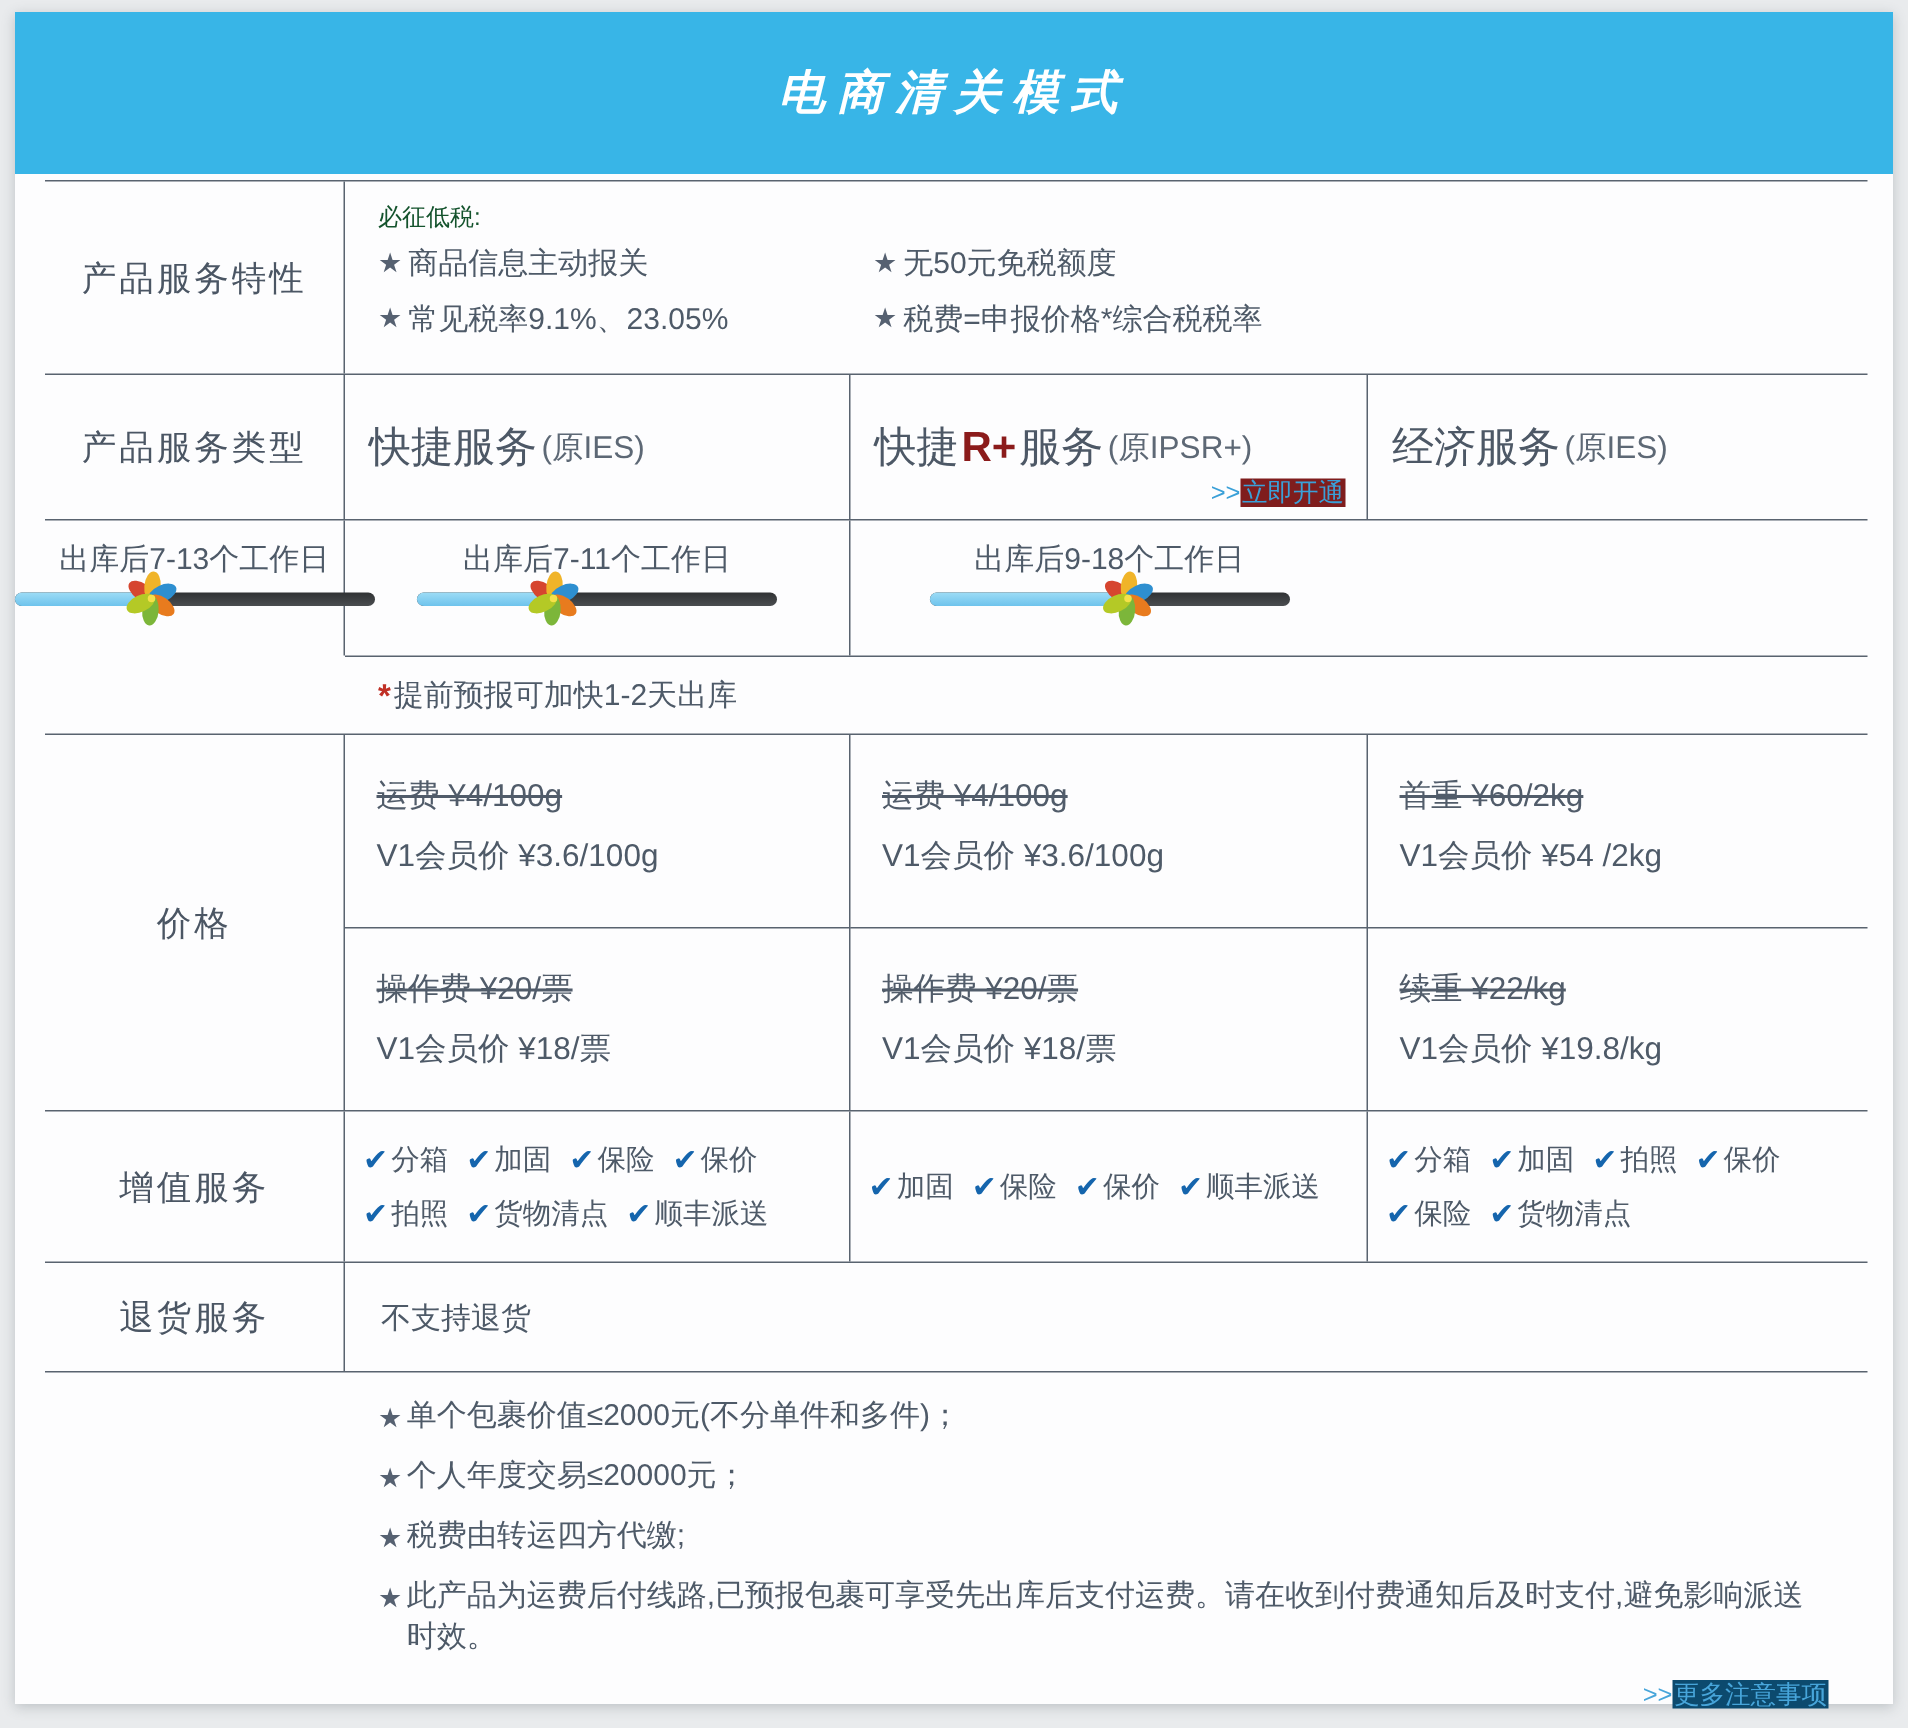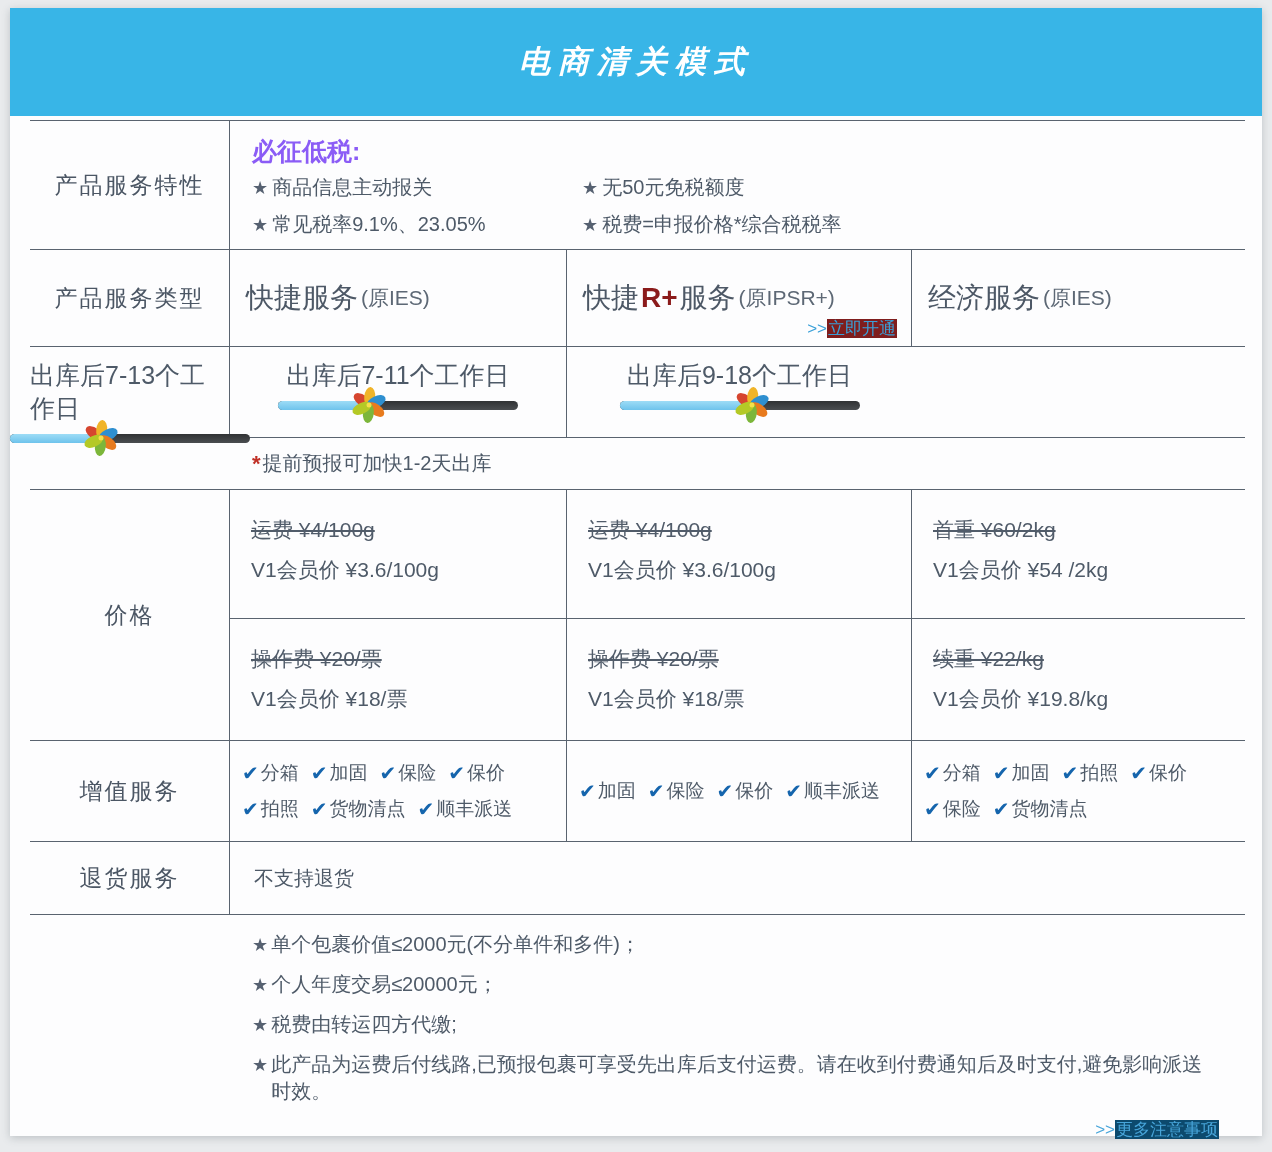--- a/index.html
+++ b/index.html
@@ -36,40 +36,40 @@
     display:flex; align-items:center; justify-content:center;
     font-size:23px; color:#4b5664; letter-spacing:2px;
     border-right:1px solid #59636f;
     text-align:right;
   }
   .br { border-right:1px solid #59636f; }
   .bt { border-top:1px solid #59636f; }
   
   .row-features { grid-template-rows:128px; }
   .features-content { grid-column:2/5; padding:14px 0 0 22px; font-size:20px; }
-  .feat-heading { font-weight:bold; color:#8b5cf6; font-size:25px; margin-bottom:6px; }
+  .feat-heading { font-weight:normal; color:#14532d; font-size:16px; margin-bottom:6px; }
   .feat-cols { display:flex; }
   .feat-col-left { width:330px; }
   .feat-item { margin-bottom:10px; display:flex; align-items:center; gap:4px; }
   .star { color:#566171; font-size:18px; }
   
   .row-types { grid-template-rows:96px; }
   .svc { position:relative; display:flex; align-items:center; padding-left:16px; font-size:28px; color:#4d5866; }
   .svc .accent { color:#8b1b1b; font-weight:bold; padding:0 2px; }
   .svc .paren { font-size:21px; color:#5d6875; margin-left:3px; }
   .open-link {
     position:absolute; right:14px; bottom:6px; font-size:17px;
     color:#3aa0d8; text-decoration:none; cursor:pointer;
   }
   .open-link .hl { background:#7f1d1d; padding:0 1px; }
   
   .row-transit { grid-template-rows:90px 52px; }
   .row-transit .lbl { grid-row:1/3; }
   .time-cell { display:flex; flex-direction:column; align-items:center; padding-top:12px; }
-  .time-text { font-size:25px; color:#4e5a68; margin-bottom:9px; }
+  .time-text { font-size:20px; color:#4e5a68; margin-bottom:9px; }
   .slider { position:relative; width:240px; height:9px; }
   .sl-track { position:absolute; left:0; top:0; height:9px; width:100%; background:linear-gradient(#303234,#4a4d50); border-radius:5px; }
   .sl-fill { position:absolute; left:0; top:0; height:9px; background:linear-gradient(#9ddcf6,#6ec3ec); border-radius:5px; }
   .pin { position:absolute; top:4px; transform:translate(-50%,-50%); width:40px; height:40px; }
   .note-cell { grid-column:2/5; display:flex; align-items:center; padding-left:22px; font-size:20px; }
   .note-ast { color:#c03026; font-size:22px; margin-right:2px; font-weight:bold; }
   
   .row-price { grid-template-rows:128px 122px; }
   .row-price .lbl { grid-row:1/3; }
   .price-cell { padding:26px 0 0 21px; font-size:21px; }

